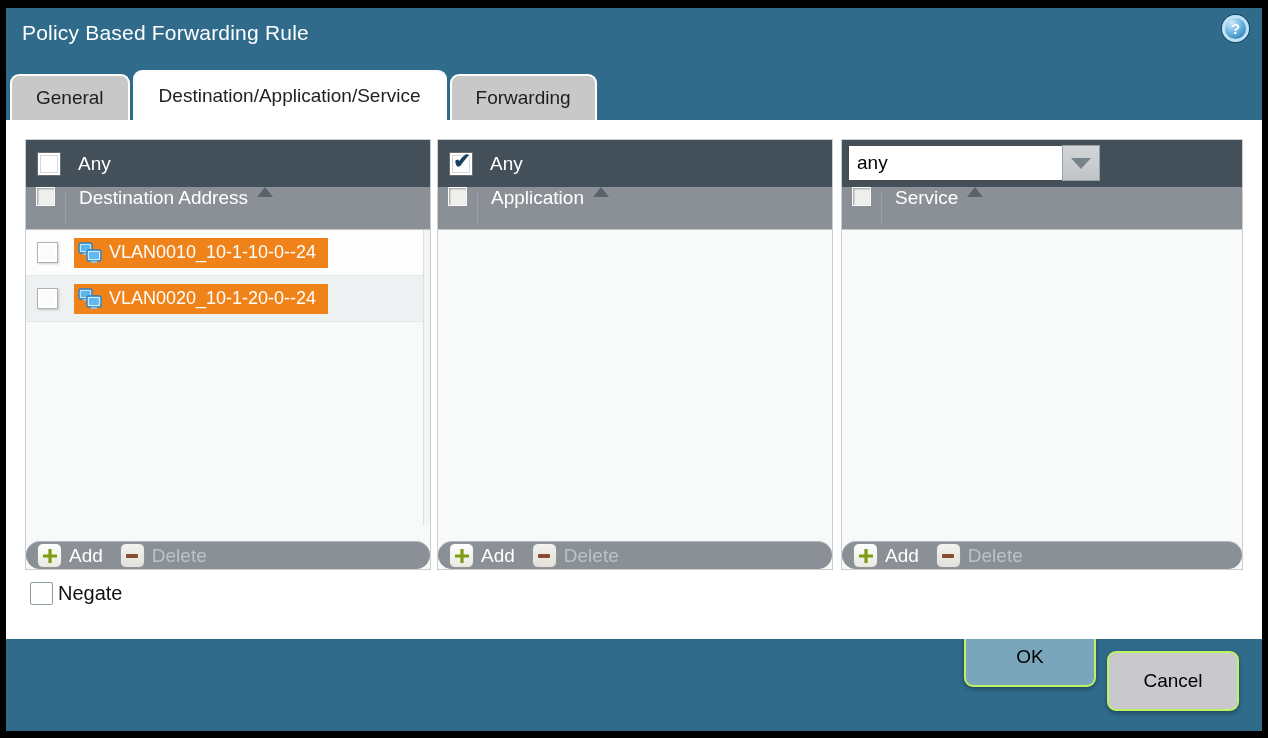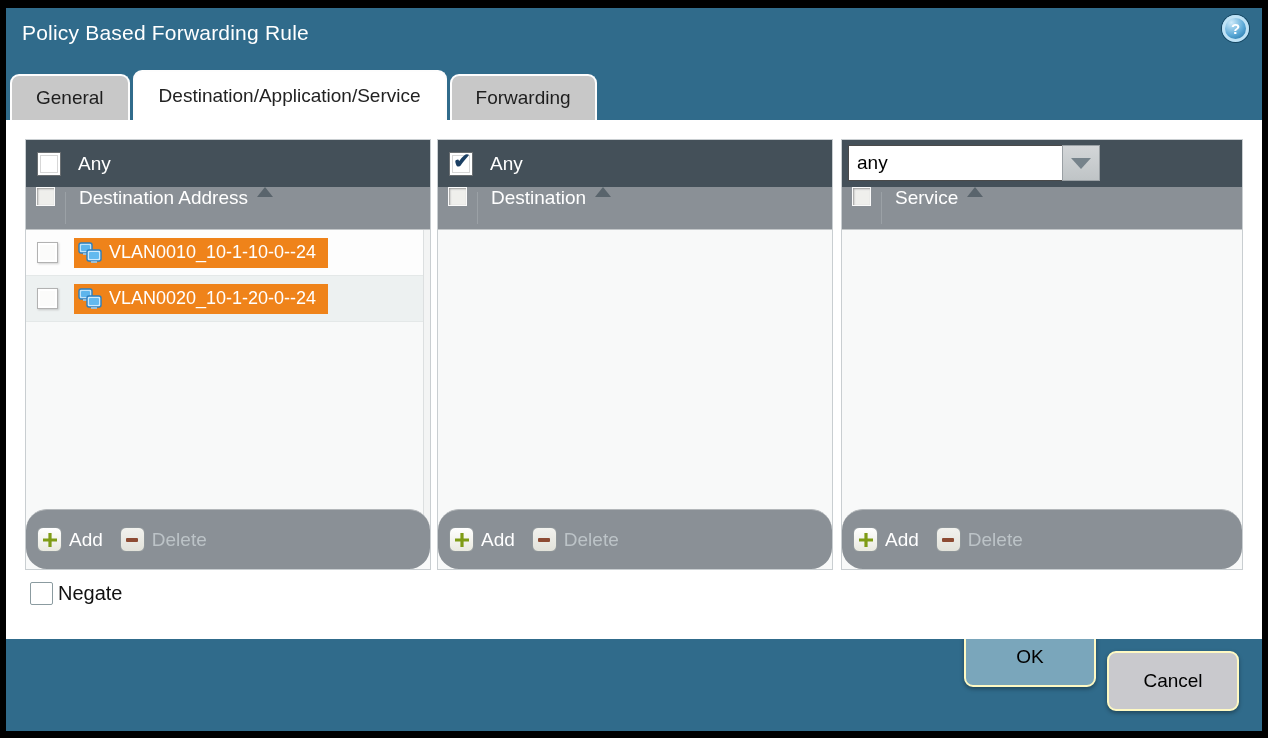--- a/index.html
+++ b/index.html
@@ -111,21 +111,21 @@
     background:#fbfbfa; border:1px solid #b2b2b2;
     box-shadow: inset 0 0 0 2px #fff, 1px 1px 2px rgba(0,0,0,.18);
     cursor:pointer;
   }
   .tag {
     margin-left:16px; height:30px; background:#ef831a;
     display:inline-flex; align-items:center; gap:7px;
     padding:0 12px 0 4px; color:#fff; font-size:18px;
   }
   .panel-footer {
-    position:absolute; bottom:0; left:0; right:0; height:60px;
+    position:absolute; bottom:0; left:0; right:0; height:28px;
     background:#8a9096; display:flex; align-items:center;
     padding-left:11px; border-top:1px solid #b3b7ba;border-radius:21px;
   }
   .icon-btn {
     width:25px; height:25px; border-radius:6px;
     background:linear-gradient(#ffffff,#e9e9df);
     border:1px solid #8f969a;
     display:flex; align-items:center; justify-content:center;
     cursor:pointer; flex:none;
   }
@@ -160,21 +160,21 @@
     width:23px; height:23px; background:#fff;
     border:1px solid #8b9ba0; border-radius:2px; cursor:pointer;
   }
   .negate-label { font-size:20px; color:#111; }
   
   .dialog-buttons {
     position:absolute; bottom:20px; right:23px; display:flex; gap:11px;
   }
   .btn {
     width:132px; height:60px; border-radius:9px;
-    border:2px solid #fef9c3; font-size:19px; color:#000;
+    border:2px solid #bef264; font-size:19px; color:#000;
     display:flex; align-items:center; justify-content:center;
     cursor:pointer; box-shadow:0 2px 4px rgba(0,0,0,.35);
     font-family:"Liberation Sans", sans-serif;
   }
   .btn-ok { background:#7aa6bb; }
   .btn-cancel { background:#c9c9cd;margin-top:24px; }
 </style>
 </head>
 <body>
 
@@ -251,21 +251,21 @@
     </div>
 
     <div class="panel" id="panel-apps">
       <div class="any-bar">
         <div class="checkbox checked"></div>
         <div class="any-label">Any</div>
       </div>
       <div class="col-header">
         <div class="col-check"></div>
         <div class="col-divider"></div>
-        <div class="col-label">Destination</div>
+        <div class="col-label">Application</div>
         <div class="sort-asc"></div>
       </div>
       <div class="panel-body"></div>
       <div class="panel-footer">
         <div class="icon-btn">
           <svg width="14" height="14" viewBox="0 0 14 14">
               <path d="M5.4 0h3.2v5.4H14v3.2H8.6V14H5.4V8.6H0V5.4h5.4z" fill="#7f9c16"></path>
             </svg>
         </div>
         <div class="footer-label">Add</div>

